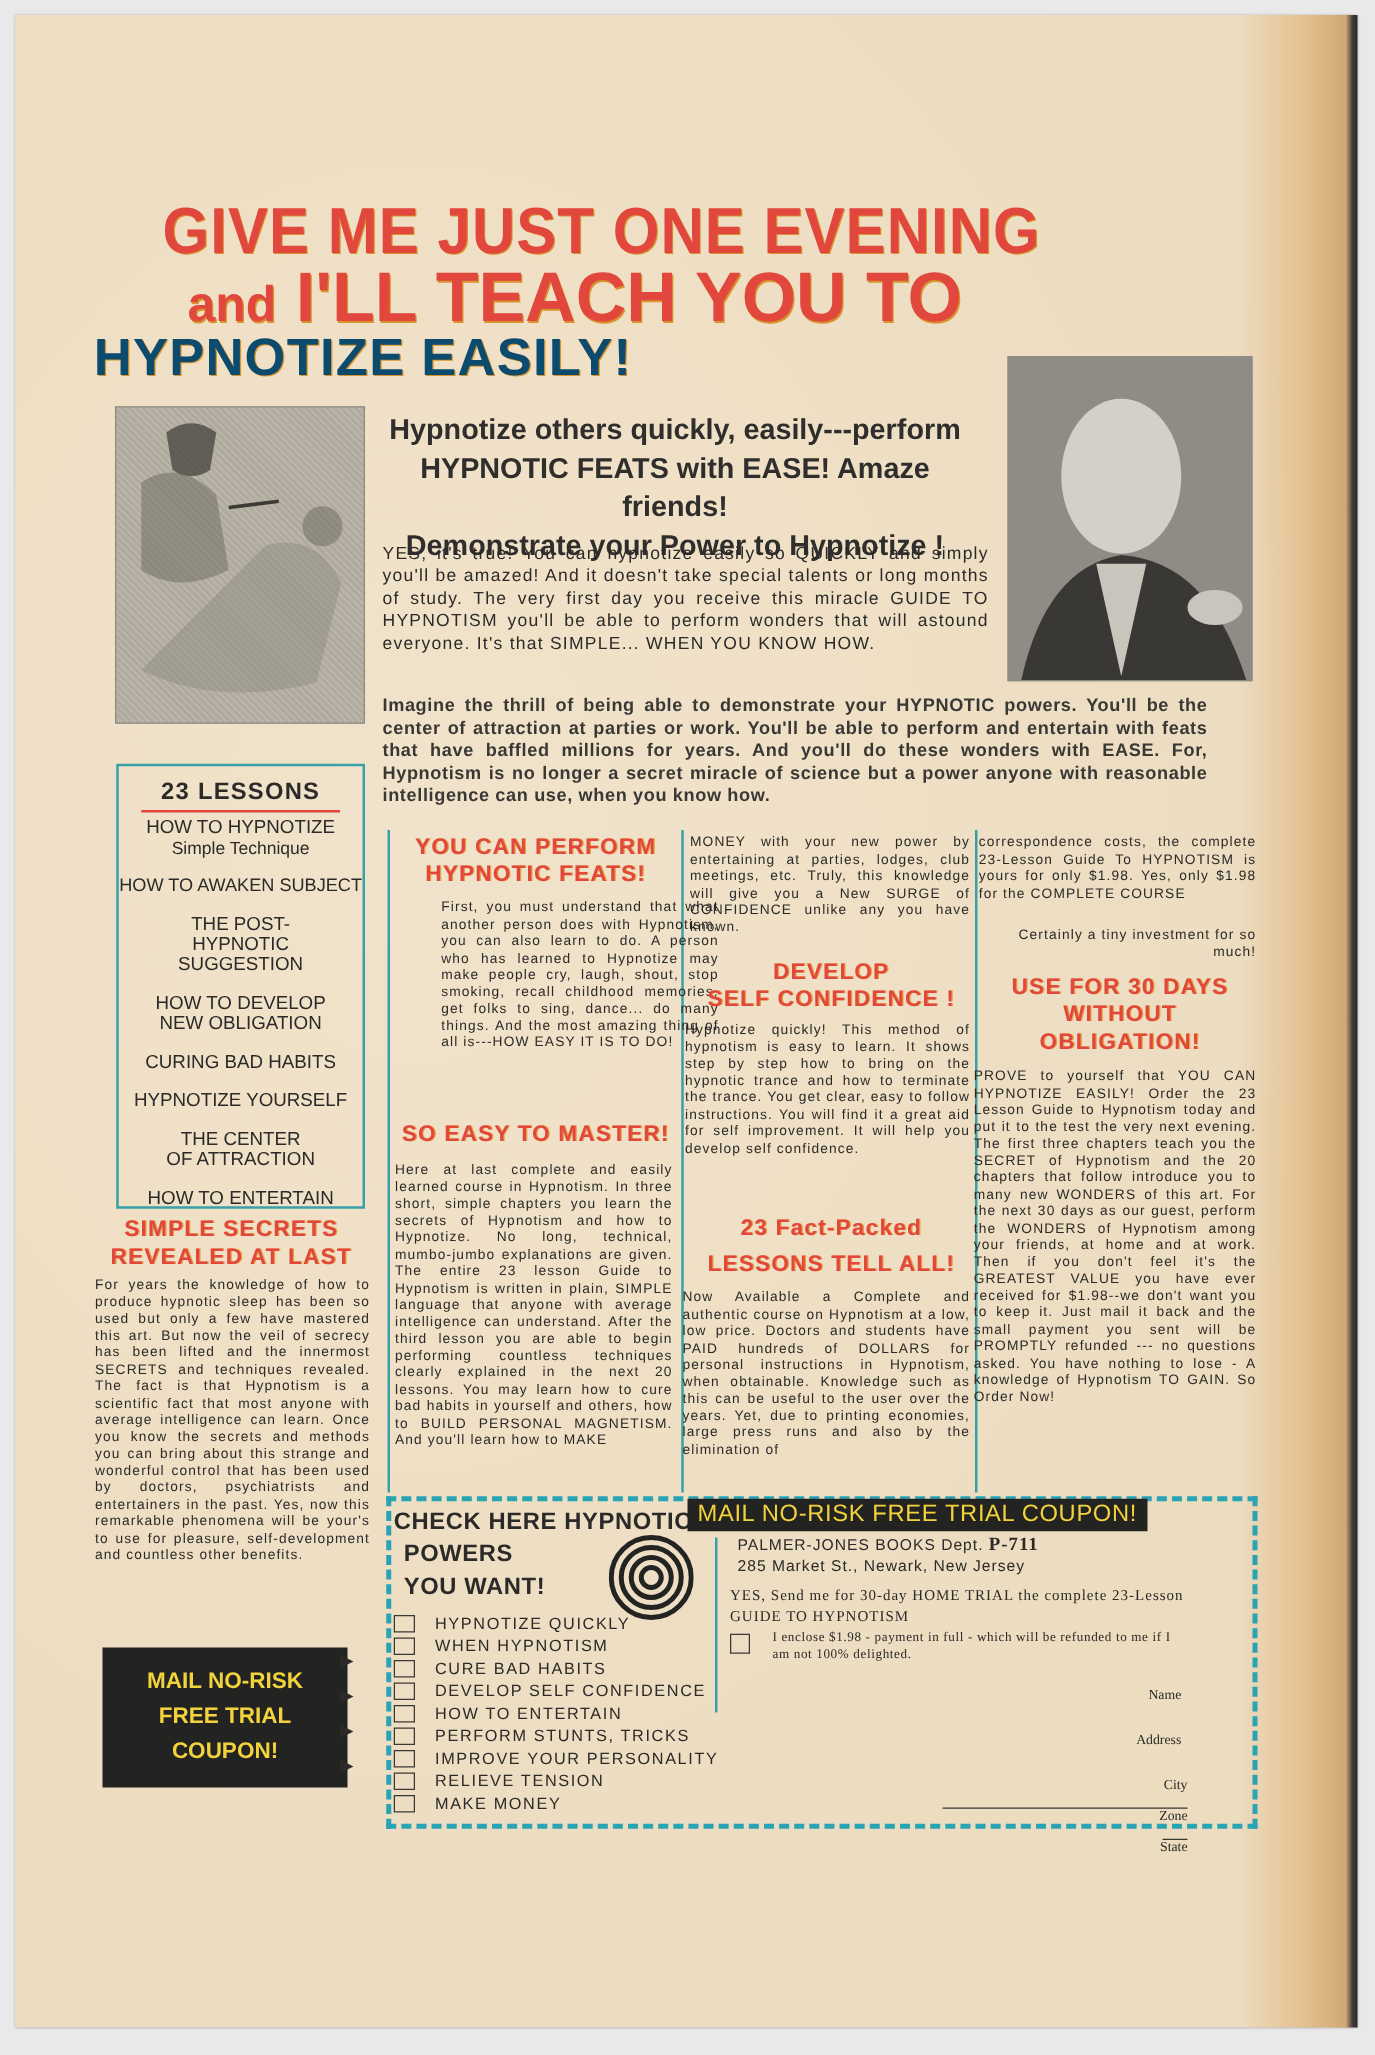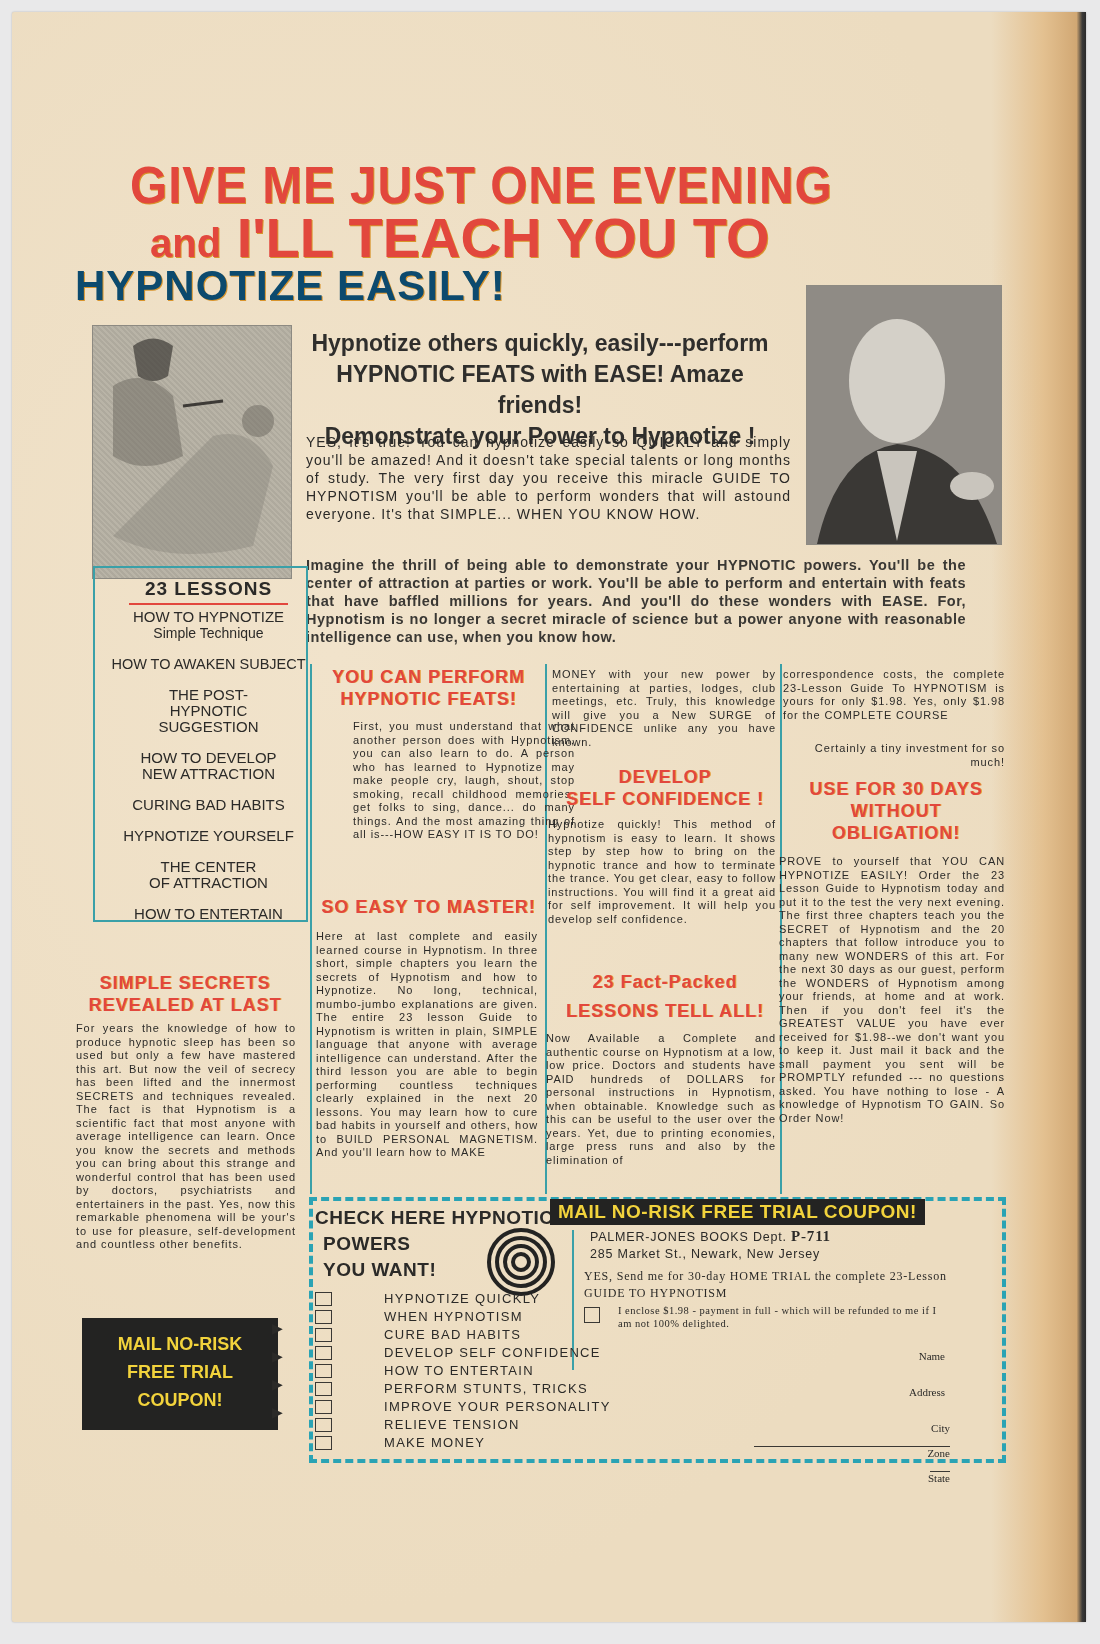--- a/index.html
+++ b/index.html
@@ -16,36 +16,36 @@
   .hl2 { position:absolute; left:150px; top:205px; font-size:56px; font-weight:bold; color:#e2473d; text-shadow:1px 1px 0 #d8942c; white-space:nowrap;text-align:right; }
   .hl2 .and { font-size:40px; }
   .hl3 { position:absolute; left:75px; top:262px; font-size:42px; font-weight:bold; color:#0c4a6e; text-shadow:1px 1px 0 #d8942c; white-space:nowrap; letter-spacing:1px; }
   .photo { position:absolute; background:#b9b4a7;
            background-image: repeating-linear-gradient(45deg, rgba(0,0,0,0.06) 0 2px, transparent 2px 4px);
            border:1px solid #8d8a82; }
   .sub { position:absolute; left:300px; top:328px; width:480px; text-align:center; font-weight:bold;
          font-size:23px; line-height:31px; color:#2f2e2c; font-family:"Liberation Sans Narrow","Liberation Sans", sans-serif; }
   .body1 { position:absolute; left:306px; top:433px; width:485px; font-size:14px; line-height:18px; letter-spacing:1px; text-align:justify; }
   .body2 { position:absolute; left:306px; top:556px; width:660px; font-size:14.5px; line-height:18px; letter-spacing:0.5px; text-align:justify; font-weight:bold; color:#3a3834; }
-  .lessons { position:absolute; left:93px; top:566px; width:195px; height:352px; border:2px solid #3aa0a8; text-align:center;padding-left:16px; }
+  .lessons { position:absolute; left:93px; top:611px; width:195px; height:352px; border:2px solid #3aa0a8; text-align:center; }
   .lessons h3 { margin:10px 0 0 0; font-size:19px; letter-spacing:1px; }
   .lessons .uline { height:2px; background:#e2473d; margin:3px 18px 4px 18px; }
   .lessons .item { font-size:15px; line-height:16px; margin:0 0 15px 0; }
   .lessons .item small { display:block; font-size:14px; }
   .sect-h { font-weight:bold; text-align:center; color:#e2473d; font-size:18px; line-height:22px; letter-spacing:1px; text-shadow:1px 0 0 #e6a040; }
   .col { position:absolute; font-size:11px; line-height:13.5px; letter-spacing:0.9px; text-align:justify; }
   .vline { position:absolute; width:2px; background:#3aa0a8; }
   .coupon { position:absolute; left:309px; top:1197px; width:689px; height:258px;
             border:4px dashed #2aa3b4; }
   .chk-title { position:absolute; left:315px; top:1205px; font-weight:bold; font-size:19px; line-height:26px; letter-spacing:0.5px; }
   .chklist { position:absolute; left:315px; top:1290px; font-size:13px; letter-spacing:1.3px; line-height:18px; }
-  .chklist .row { display:flex; align-items:center;gap:36px; }
+  .chklist .row { display:flex; align-items:center; }
   .chklist .box { width:15px; height:12px; border:1.5px solid #3a3834; margin-right:16px; }
   .target { position:absolute; left:487px; top:1228px; width:68px; height:68px; }
-  .mailbar { position:absolute; left:550px; top:1199px; background:#232322; color:#f2d33c; font-weight:bold; font-size:19px; padding:2px 8px; letter-spacing:0.5px; white-space:nowrap; }
+  .mailbar { position:absolute; left:550px; top:1199px; background:#232322; color:#f2d33c; font-weight:normal; font-size:19px; padding:2px 8px; letter-spacing:0.5px; white-space:nowrap; }
   .addr { position:absolute; left:590px; top:1228px; font-size:12.5px; letter-spacing:0.8px; line-height:17px; }
   .formline { position:absolute; font-family:"Liberation Serif", serif; font-size:11px; display:flex; align-items:flex-end;flex-direction:column; }
   .formline .rule { border-bottom:1px solid #3a3834; height:12px; }
   .blackbox { position:absolute; left:82px; top:1318px; width:196px; height:112px; background:#232322;
               color:#f2d33c; font-weight:bold; text-align:center; font-size:18px; line-height:28px; padding-top:12px; box-sizing:border-box; }
   .arrow { position:absolute; left:272px; font-size:14px; color:#2b2a28; }
 </style>
 </head>
 <body>
 
@@ -83,21 +83,21 @@
 
 <div class="body1">YES, it's true! You can hypnotize easily so QUICKLY and simply you'll be amazed! And it doesn't take special talents or long months of study. The very first day you receive this miracle GUIDE TO HYPNOTISM you'll be able to perform wonders that will astound everyone. It's that SIMPLE... WHEN YOU KNOW HOW.</div>
 <div class="body2">Imagine the thrill of being able to demonstrate your HYPNOTIC powers. You'll be the center of attraction at parties or work. You'll be able to perform and entertain with feats that have baffled millions for years. And you'll do these wonders with EASE. For, Hypnotism is no longer a secret miracle of science but a power anyone with reasonable intelligence can use, when you know how.</div>
 
 <div class="lessons">
   <h3>23  LESSONS</h3>
   <div class="uline"></div>
   <div class="item"><span>HOW TO HYPNOTIZE</span><small>Simple Technique</small></div>
   <div class="item" style="font-size:14.5px;">HOW TO AWAKEN SUBJECT</div>
   <div class="item" style="padding:0 20px;">THE POST-HYPNOTIC SUGGESTION</div>
-  <div class="item" style="padding:0 14px;">HOW TO DEVELOP NEW ATTRACTION</div>
+  <div class="item" style="padding:0 14px;">HOW TO DEVELOP NEW OBLIGATION</div>
   <div class="item">CURING BAD HABITS</div>
   <div class="item">HYPNOTIZE YOURSELF</div>
   <div class="item" style="padding:0 38px;">THE CENTER OF ATTRACTION</div>
   <div class="item">HOW TO ENTERTAIN</div>
 </div>
 
 <div class="sect-h" style="position:absolute;left:80px;top:972px;width:210px;">
   <div>SIMPLE SECRETS</div>
   <div>REVEALED AT LAST</div>
 </div>

